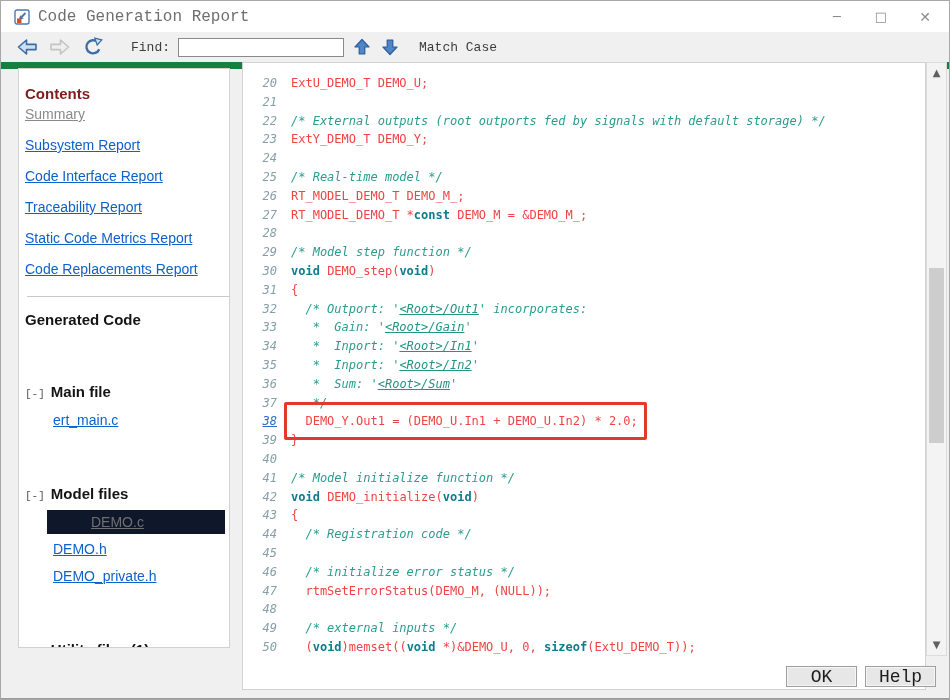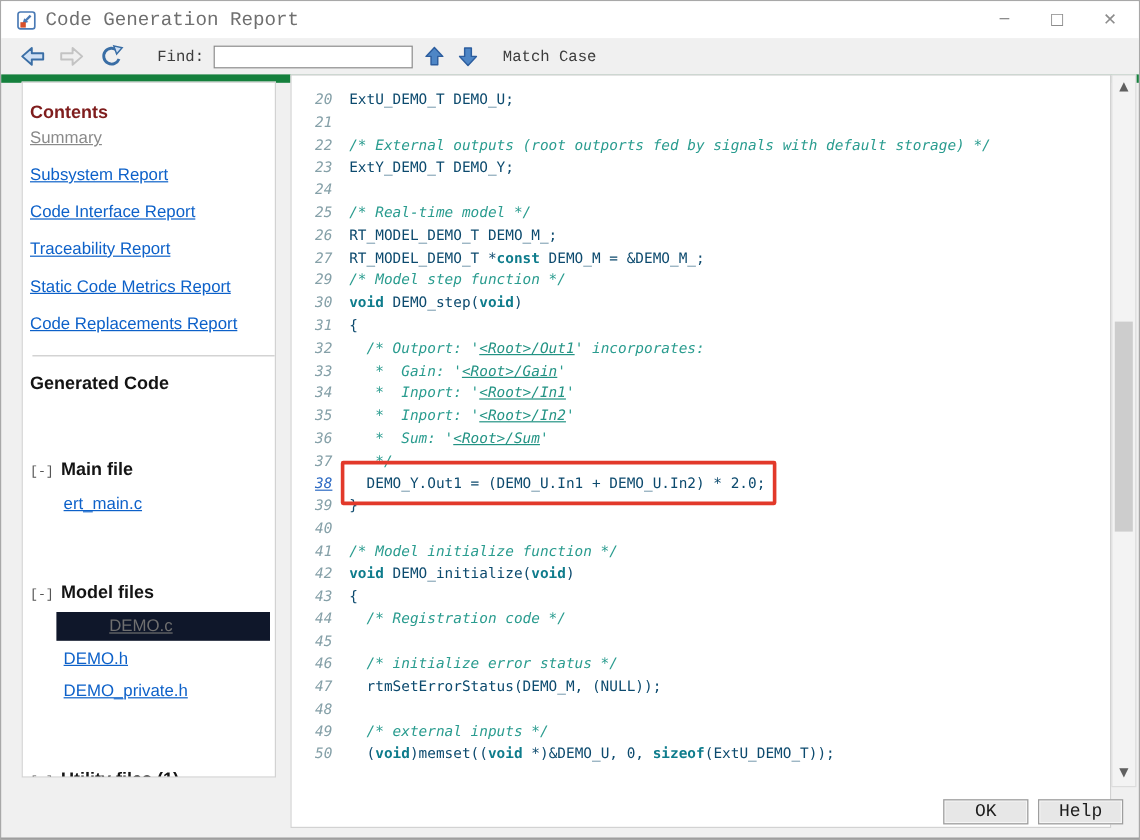--- a/index.html
+++ b/index.html
@@ -46,38 +46,38 @@
   .file-link.visited{color:#6f6f6f;}
   
   .codepane{position:absolute;left:242px;top:62px;width:684px;height:628px;background:#ffffff;
     border:1px solid #d2d2d2;box-sizing:border-box;overflow:hidden;
     font-family:"DejaVu Sans Mono", monospace;font-size:12px;}
   .code-lines{padding:11px 0 0 8px;}
   .crow{display:flex;height:18.8px;line-height:18.8px;white-space:pre;}
   .ln{width:26px;flex:none;text-align:right;margin-right:14px;color:#85a0a8;font-style:italic;}
   .ln-link{color:#2e6bc4;text-decoration:underline;font-style:italic;cursor:pointer;}
   .ctext{white-space:pre;}
-  .seg-c{color:#0c4a6e;text-align:right;}
+  .seg-c{color:#ef4444;text-align:right;}
   .seg-k{color:#0e7c8c;font-weight:bold;margin-top:47px;}
   .seg-m{color:#2a9c8f;font-style:italic;}
   .seg-l{color:#239384;font-style:italic;text-decoration:underline;cursor:pointer;}
   .box-outline{position:relative;display:inline-block;}
   .box-outline::before{content:"";position:absolute;left:-7px;right:-9px;top:-10px;bottom:-9px;
     border:3px solid #e2392a;border-radius:2px;z-index:3;pointer-events:none;}
   
   .vscroll{position:absolute;left:926px;top:62px;width:21px;height:594px;background:#f3f3f3;
     border:1px solid #dcdcdc;box-sizing:border-box;}
   .scroll-arrow{position:absolute;left:0;width:100%;text-align:center;color:#606060;font-size:10px;
     font-family:"DejaVu Sans", sans-serif;cursor:default;}
   .scroll-up{top:4px;} .scroll-down{bottom:5px;}
   .scroll-thumb{position:absolute;left:2px;width:15px;top:205px;height:175px;background:#cdcdcd;}
   
   .btn{position:absolute;top:666px;width:71px;height:21px;background:#e7e7e7;
     border:1px solid #9e9e9e;box-shadow:inset 0 0 0 1px #f6f6f6;box-sizing:border-box;
-    font-family:"Liberation Mono", monospace;font-size:15px;color:#1c1c1c;
+    font-family:"Liberation Mono", monospace;font-size:18px;color:#1c1c1c;
     display:flex;align-items:center;justify-content:center;cursor:default;}
   .btn-ok{left:786px;} .btn-help{left:865px;}
 </style>
 </head>
 <body>
 
 <div class="window">
 
   <div class="titlebar">
     <svg class="title-icon" viewBox="0 0 16 16">
@@ -157,20 +157,21 @@
   <div class="codepane">
     <div class="code-lines">
         <div class="crow"><span class="ln">20</span><span class="ctext"><span class="seg-c">ExtU_DEMO_T DEMO_U;</span></span></div>
         <div class="crow"><span class="ln">21</span><span class="ctext"></span></div>
         <div class="crow"><span class="ln">22</span><span class="ctext"><span class="seg-m">/* External outputs (root outports fed by signals with default storage) */</span></span></div>
         <div class="crow"><span class="ln">23</span><span class="ctext"><span class="seg-c">ExtY_DEMO_T DEMO_Y;</span></span></div>
         <div class="crow"><span class="ln">24</span><span class="ctext"></span></div>
         <div class="crow"><span class="ln">25</span><span class="ctext"><span class="seg-m">/* Real-time model */</span></span></div>
         <div class="crow"><span class="ln">26</span><span class="ctext"><span class="seg-c">RT_MODEL_DEMO_T DEMO_M_;</span></span></div>
         <div class="crow"><span class="ln">27</span><span class="ctext"><span class="seg-c">RT_MODEL_DEMO_T *</span><span class="seg-k">const</span><span class="seg-c"> DEMO_M = &amp;DEMO_M_;</span></span></div>
+        <div class="crow"><span class="ln">28</span><span class="ctext"></span></div>
         <div class="crow"><span class="ln">29</span><span class="ctext"><span class="seg-m">/* Model step function */</span></span></div>
         <div class="crow"><span class="ln">30</span><span class="ctext"><span class="seg-k">void</span><span class="seg-c"> DEMO_step(</span><span class="seg-k">void</span><span class="seg-c">)</span></span></div>
         <div class="crow"><span class="ln">31</span><span class="ctext"><span class="seg-c">{</span></span></div>
         <div class="crow"><span class="ln">32</span><span class="ctext"><span class="seg-m">  /* Outport: '</span><a class="seg-l">&lt;Root&gt;/Out1</a><span class="seg-m">' incorporates:</span></span></div>
         <div class="crow"><span class="ln">33</span><span class="ctext"><span class="seg-m">   *  Gain: '</span><a class="seg-l">&lt;Root&gt;/Gain</a><span class="seg-m">'</span></span></div>
         <div class="crow"><span class="ln">34</span><span class="ctext"><span class="seg-m">   *  Inport: '</span><a class="seg-l">&lt;Root&gt;/In1</a><span class="seg-m">'</span></span></div>
         <div class="crow"><span class="ln">35</span><span class="ctext"><span class="seg-m">   *  Inport: '</span><a class="seg-l">&lt;Root&gt;/In2</a><span class="seg-m">'</span></span></div>
         <div class="crow"><span class="ln">36</span><span class="ctext"><span class="seg-m">   *  Sum: '</span><a class="seg-l">&lt;Root&gt;/Sum</a><span class="seg-m">'</span></span></div>
         <div class="crow"><span class="ln">37</span><span class="ctext"><span class="seg-m">   */</span></span></div>
         <div class="crow"><span class="ln ln-link">38</span><span class="ctext box-outline"><span class="seg-c">  DEMO_Y.Out1 = (DEMO_U.In1 + DEMO_U.In2) * 2.0;</span></span></div>

